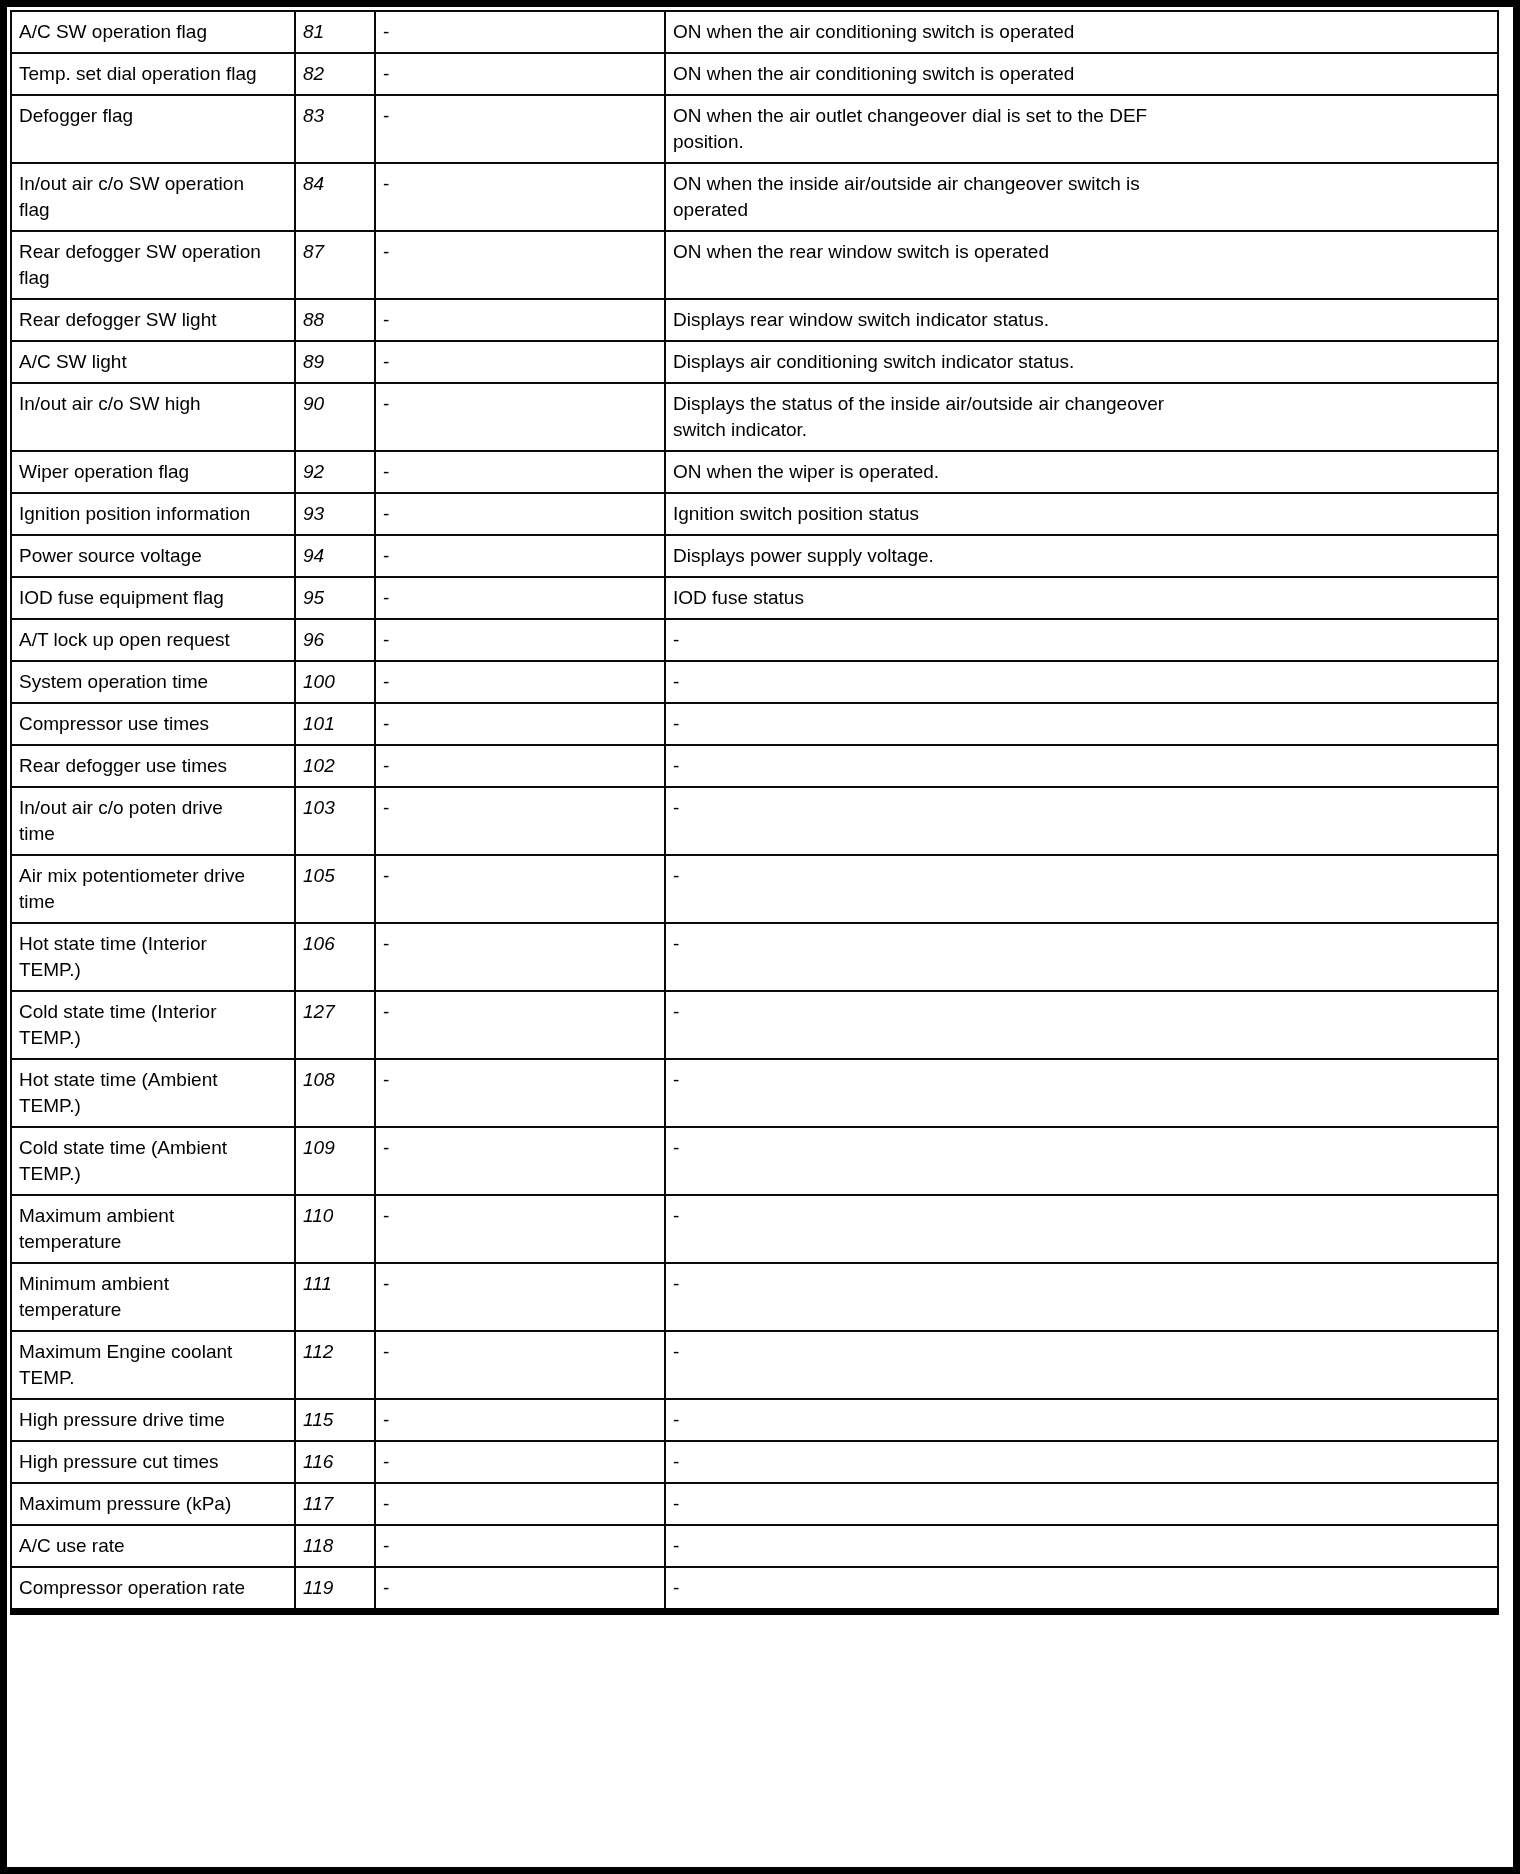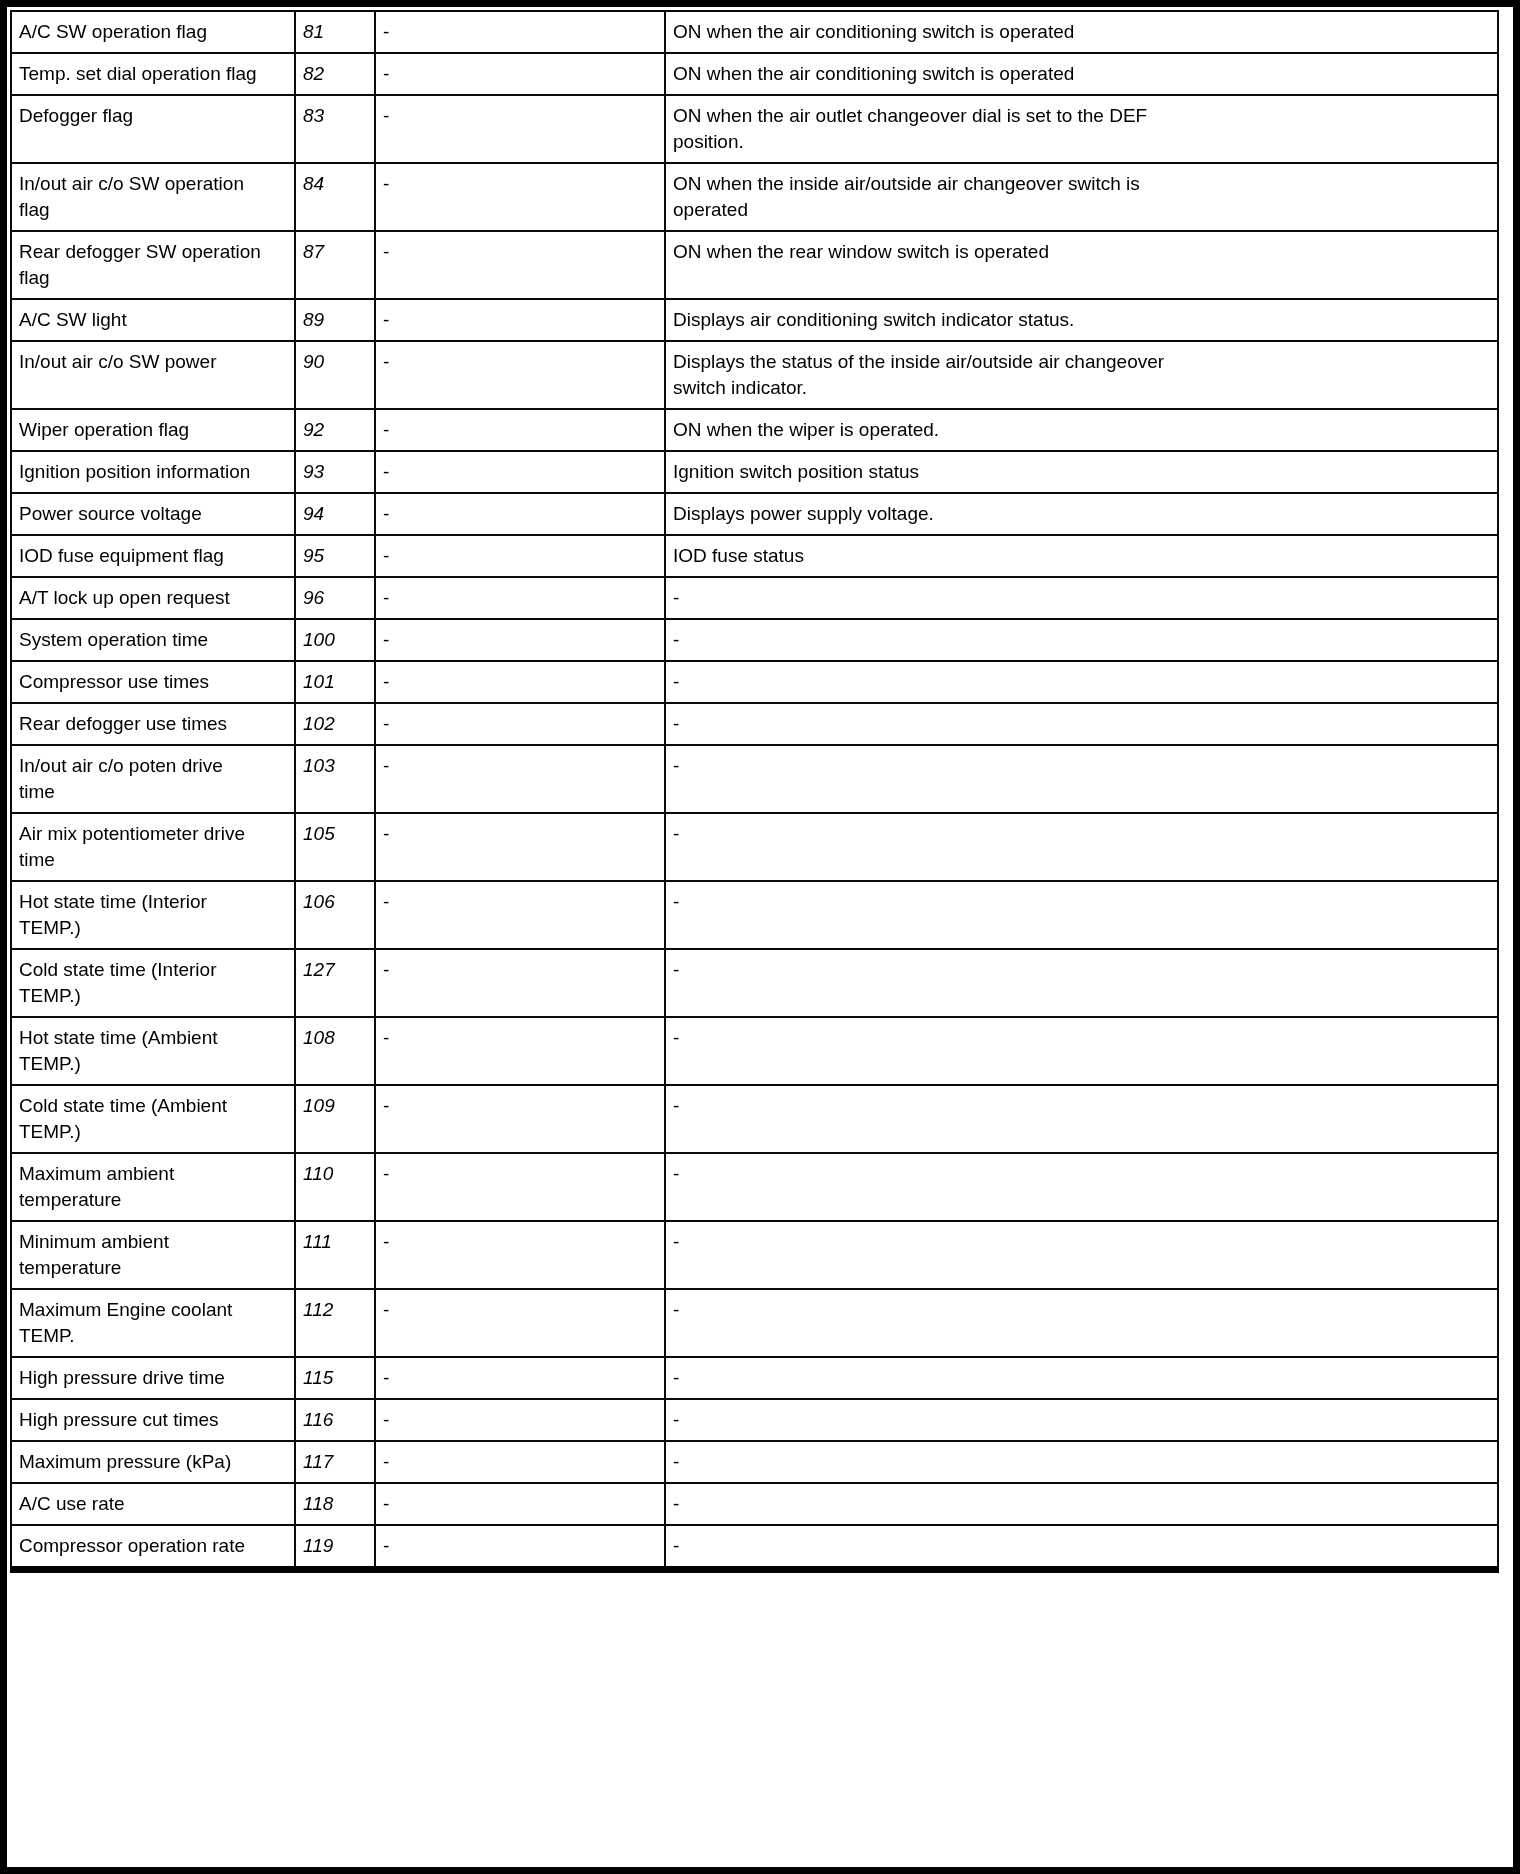--- a/index.html
+++ b/index.html
@@ -81,27 +81,33 @@
 operated</td>
   </tr>
         <tr class="row">
     <td class="cell col-item">Rear defogger SW operation
 flag</td>
     <td class="cell col-code">87</td>
     <td class="cell col-value">-</td>
     <td class="cell col-desc">ON when the rear window switch is operated</td>
   </tr>
         <tr class="row">
+    <td class="cell col-item">Rear defogger SW light</td>
+    <td class="cell col-code">88</td>
+    <td class="cell col-value">-</td>
+    <td class="cell col-desc">Displays rear window switch indicator status.</td>
+  </tr>
+        <tr class="row">
     <td class="cell col-item">A/C SW light</td>
     <td class="cell col-code">89</td>
     <td class="cell col-value">-</td>
     <td class="cell col-desc">Displays air conditioning switch indicator status.</td>
   </tr>
         <tr class="row">
-    <td class="cell col-item">In/out air c/o SW power</td>
+    <td class="cell col-item">In/out air c/o SW high</td>
     <td class="cell col-code">90</td>
     <td class="cell col-value">-</td>
     <td class="cell col-desc">Displays the status of the inside air/outside air changeover
 switch indicator.</td>
   </tr>
         <tr class="row">
     <td class="cell col-item">Wiper operation flag</td>
     <td class="cell col-code">92</td>
     <td class="cell col-value">-</td>
     <td class="cell col-desc">ON when the wiper is operated.</td>

